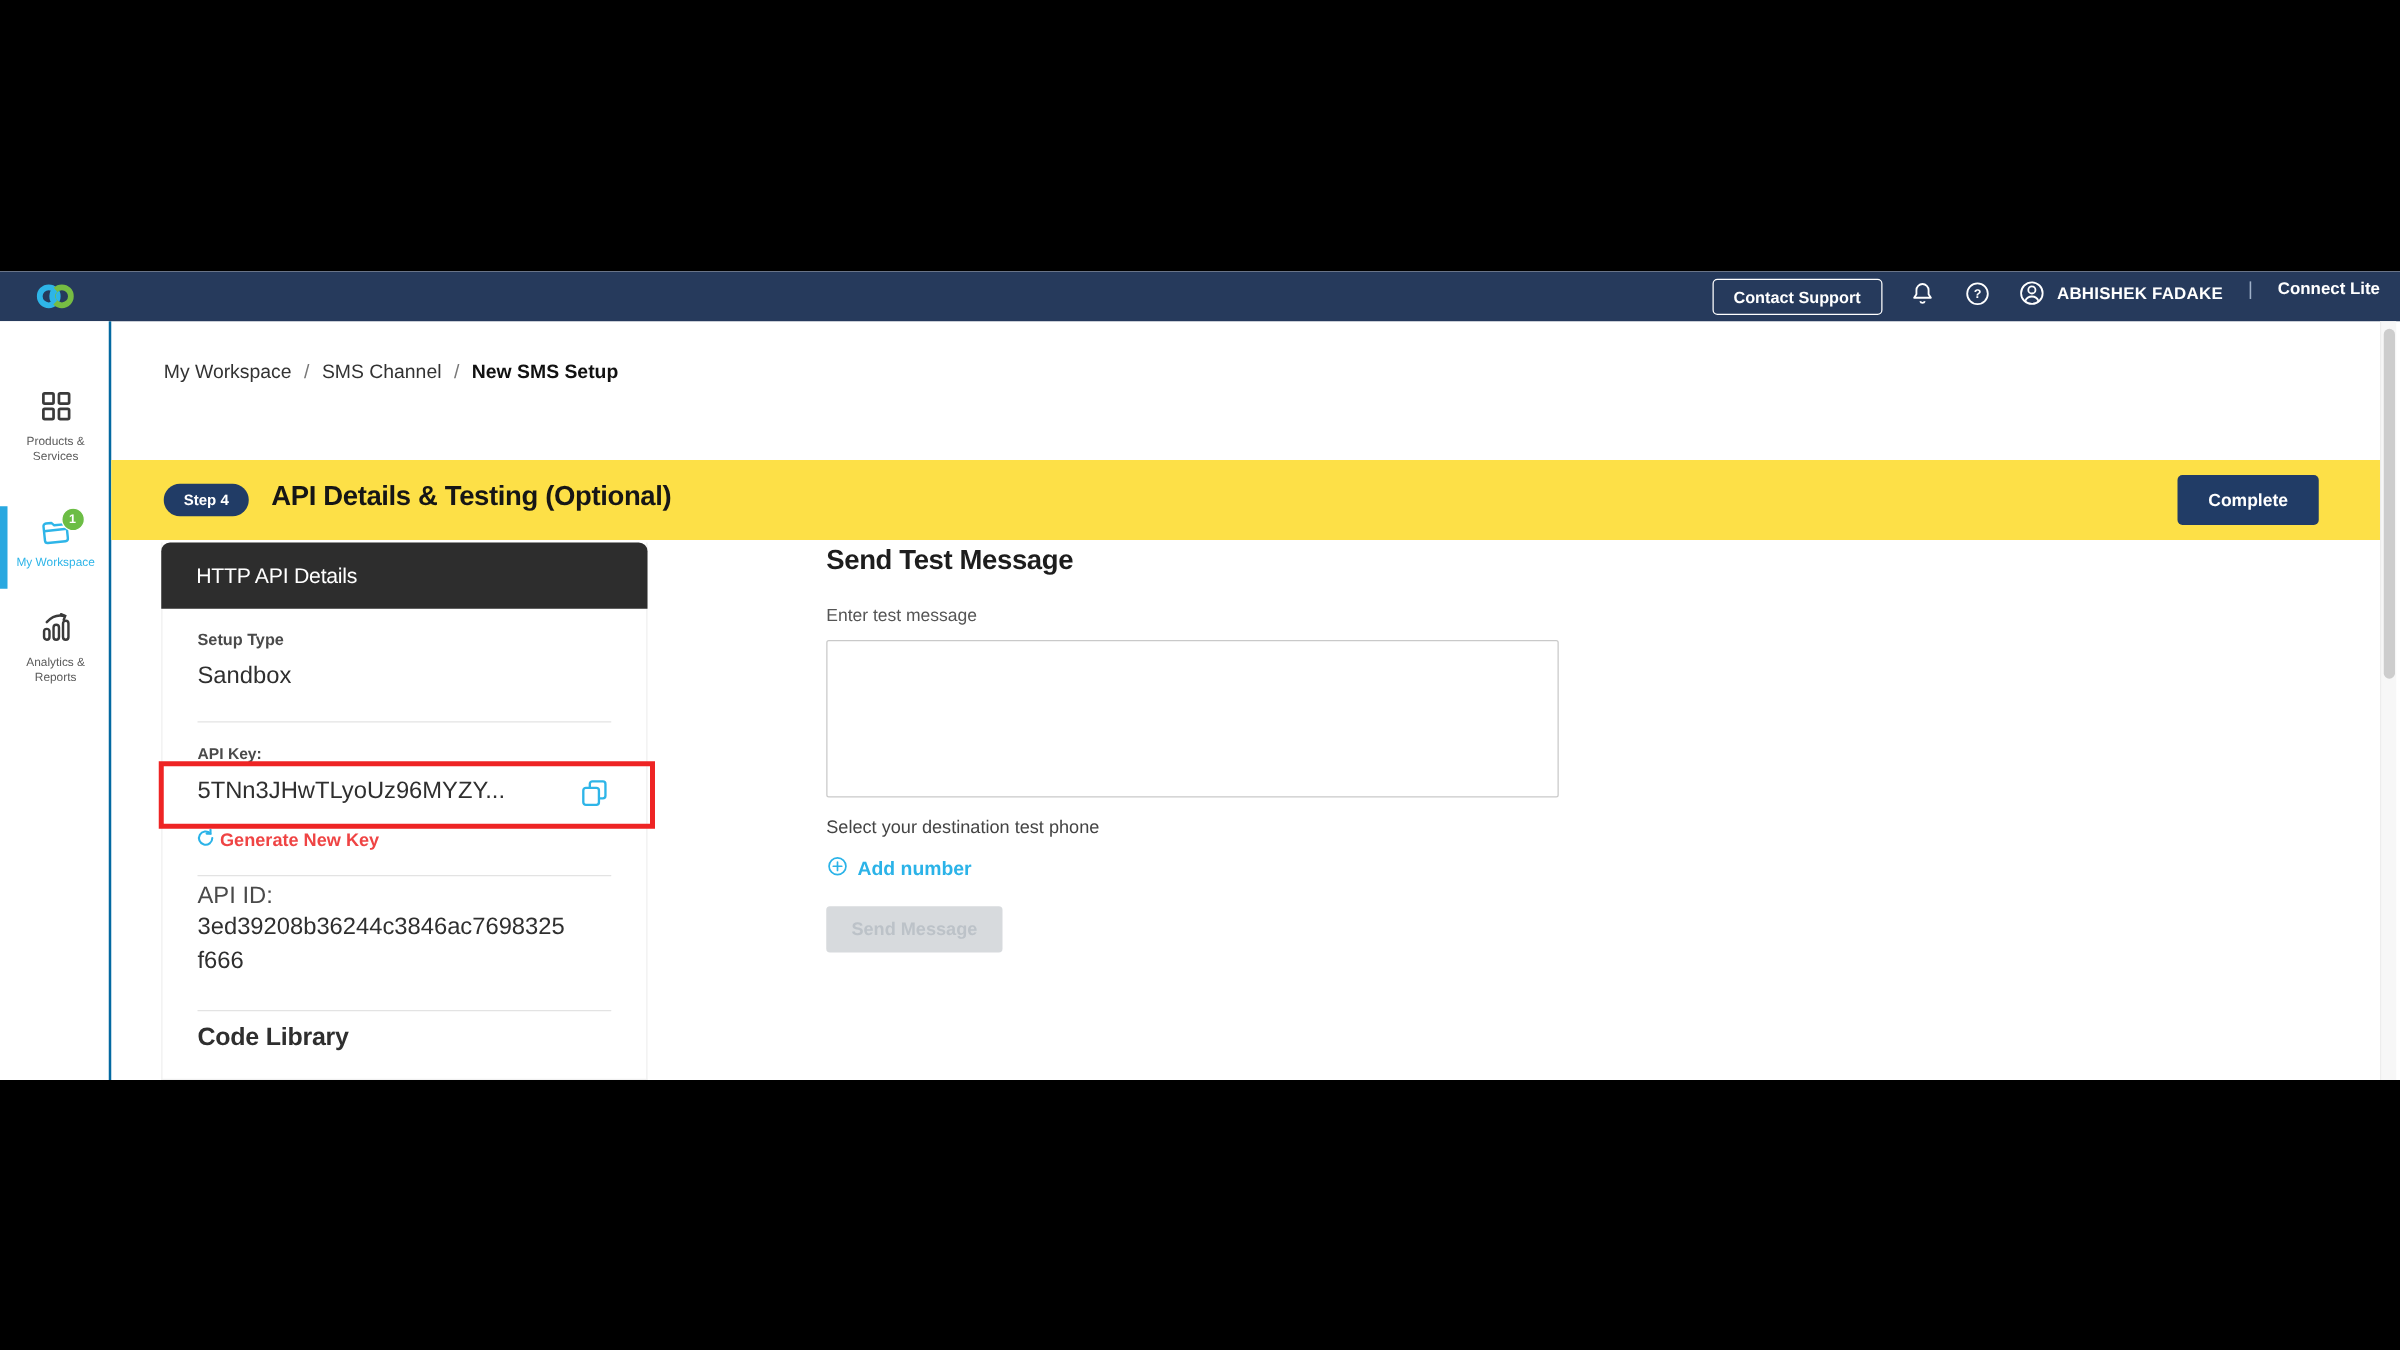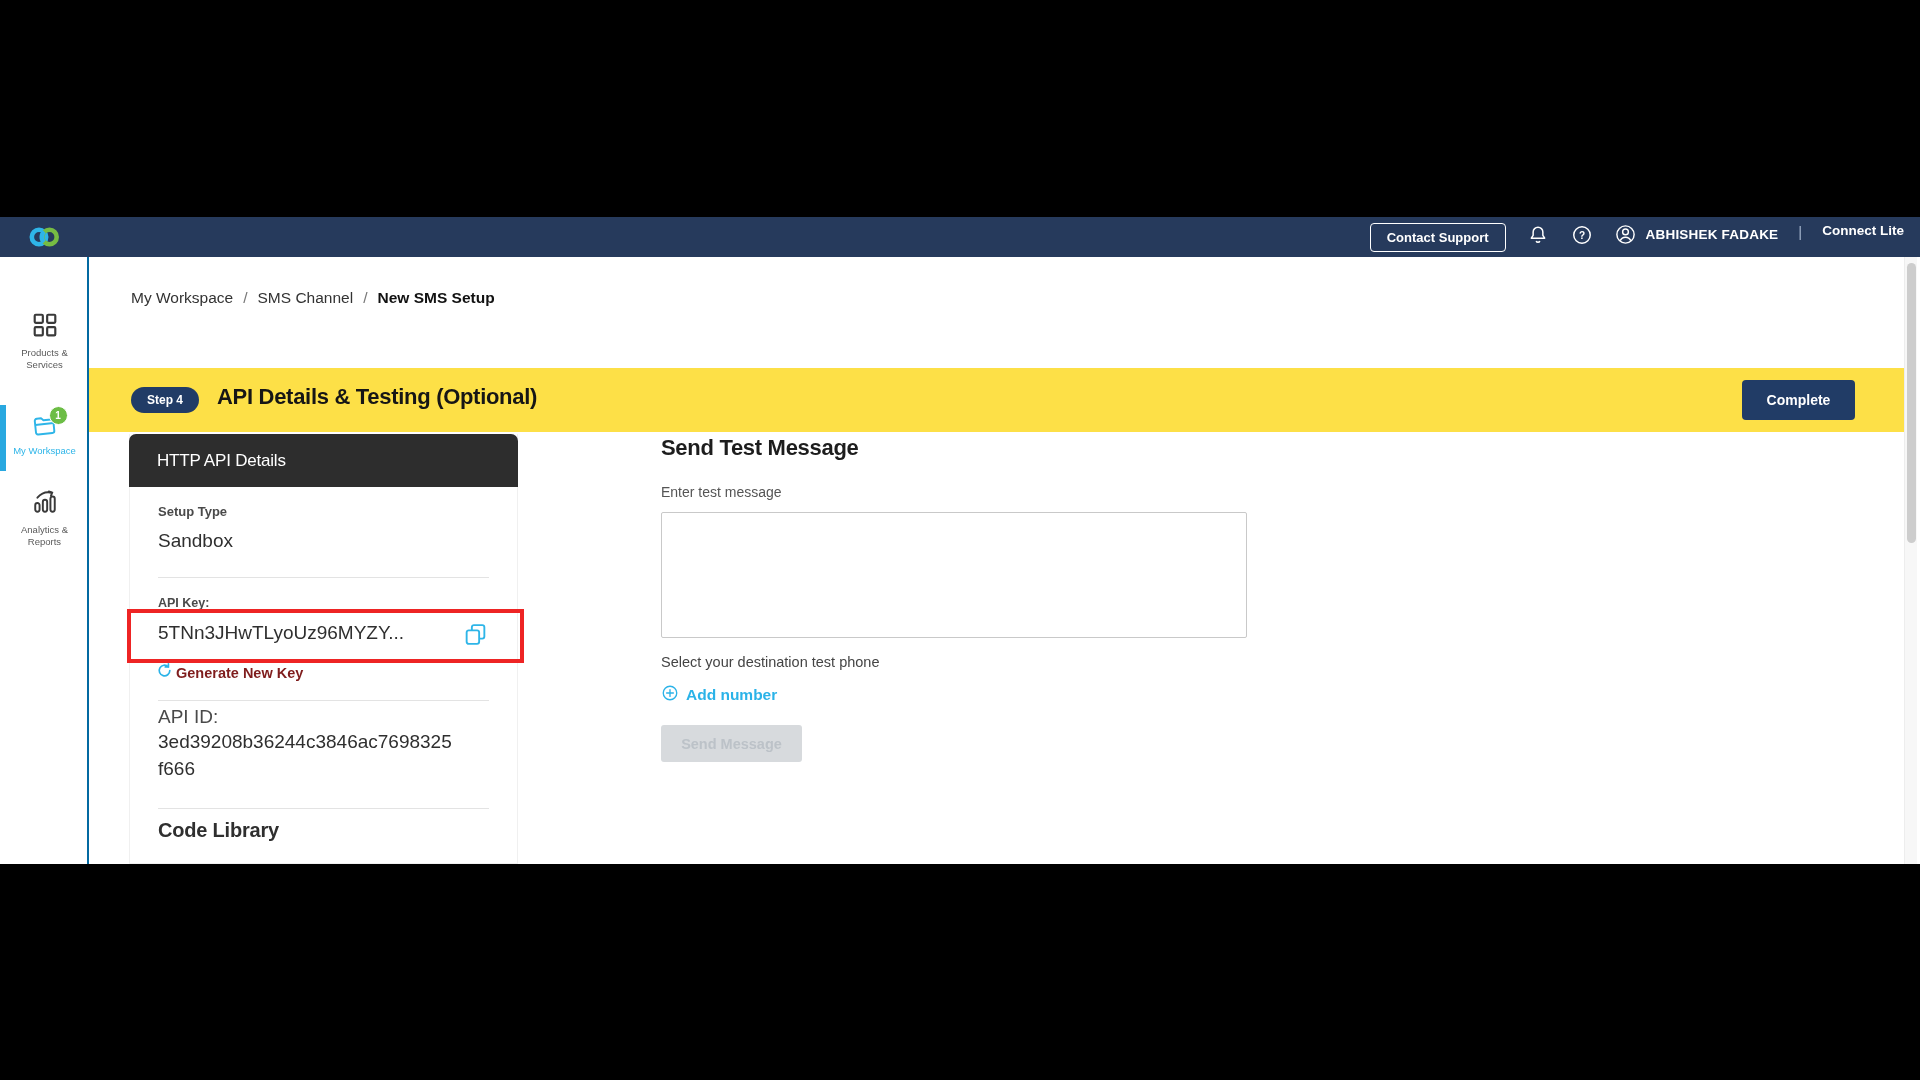--- a/index.html
+++ b/index.html
@@ -57,21 +57,21 @@
   .fld-label-lite{font-size:19px;color:#4a4a4a;}
   .fld-value{font-size:19px;color:#2f2f2f;}
   .divider{position:absolute;left:28px;width:331px;height:1px;background:#e3e3e3;}
   .setup-label{position:absolute;left:28px;top:70px;}
   .setup-value{position:absolute;left:28px;top:96px;}
   .apikey-label{position:absolute;left:28px;top:162px;font-size:12.5px;font-weight:700;color:#4a4a4a;}
   .key-row{position:absolute;left:28px;top:188px;width:330px;display:flex;align-items:flex-start;}
   .key-value{font-size:19px;color:#2f2f2f;}
   .copy-btn{margin-left:auto;cursor:pointer;display:flex;align-items:center;}
   .genkey{position:absolute;left:26px;top:228px;display:flex;align-items:center;gap:3px;cursor:pointer;}
-  .genkey-label{color:#7f1d1d;font-size:14.5px;font-weight:700;}
+  .genkey-label{color:#ef4444;font-size:14.5px;font-weight:700;}
   .apiid-label{position:absolute;left:28px;top:272px;}
   .apiid-value{position:absolute;left:28px;top:294px;width:295px;line-height:27px;word-break:break-all;}
   .codelib{position:absolute;left:28px;top:385px;font-size:20px;font-weight:800;color:#2f2f2f;letter-spacing:-.2px;}
   .d1{top:143px;} .d2{top:266px;} .d3{top:374px;}
   .red-box{position:absolute;left:127px;top:392px;width:397px;height:54px;border:4px solid #ee2424;
     box-sizing:border-box;pointer-events:none;}
 
   
   .stm-title{position:absolute;left:661px;top:218px;font-size:22px;font-weight:800;color:#1d1d1d;letter-spacing:-.3px;}
   .msg-label{position:absolute;left:661px;top:267px;font-size:14px;color:#555;}

